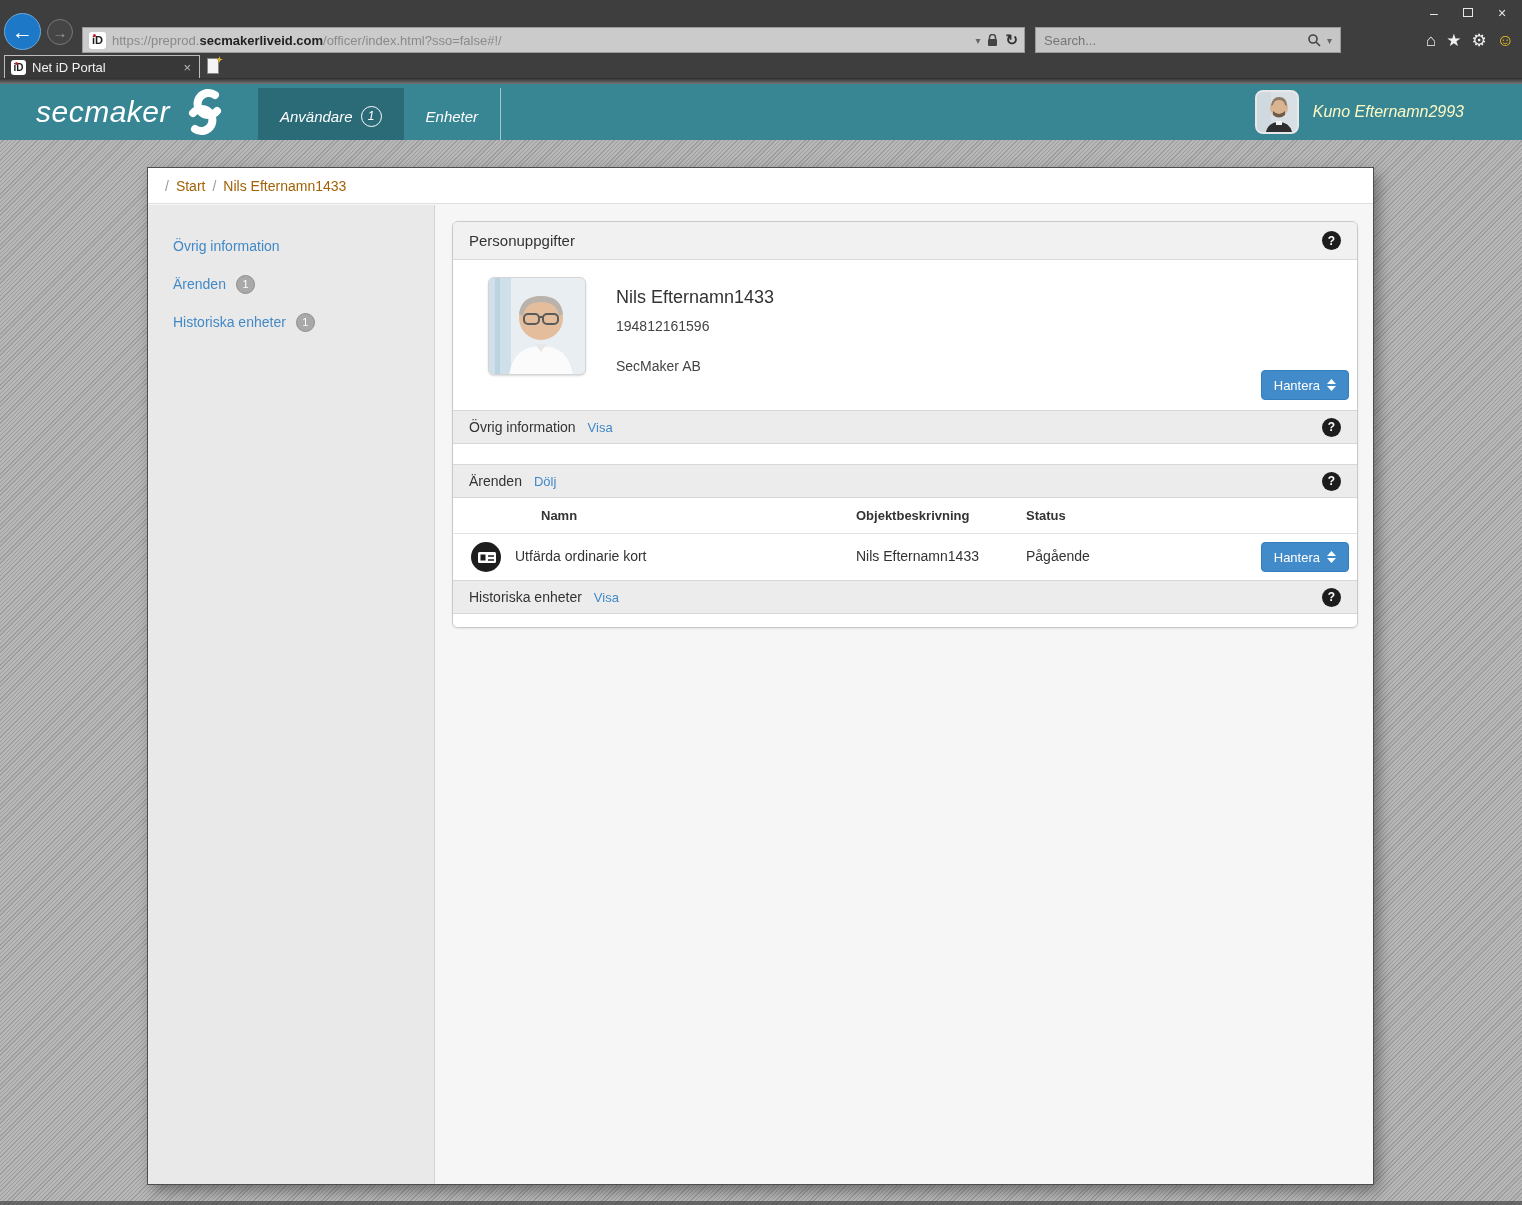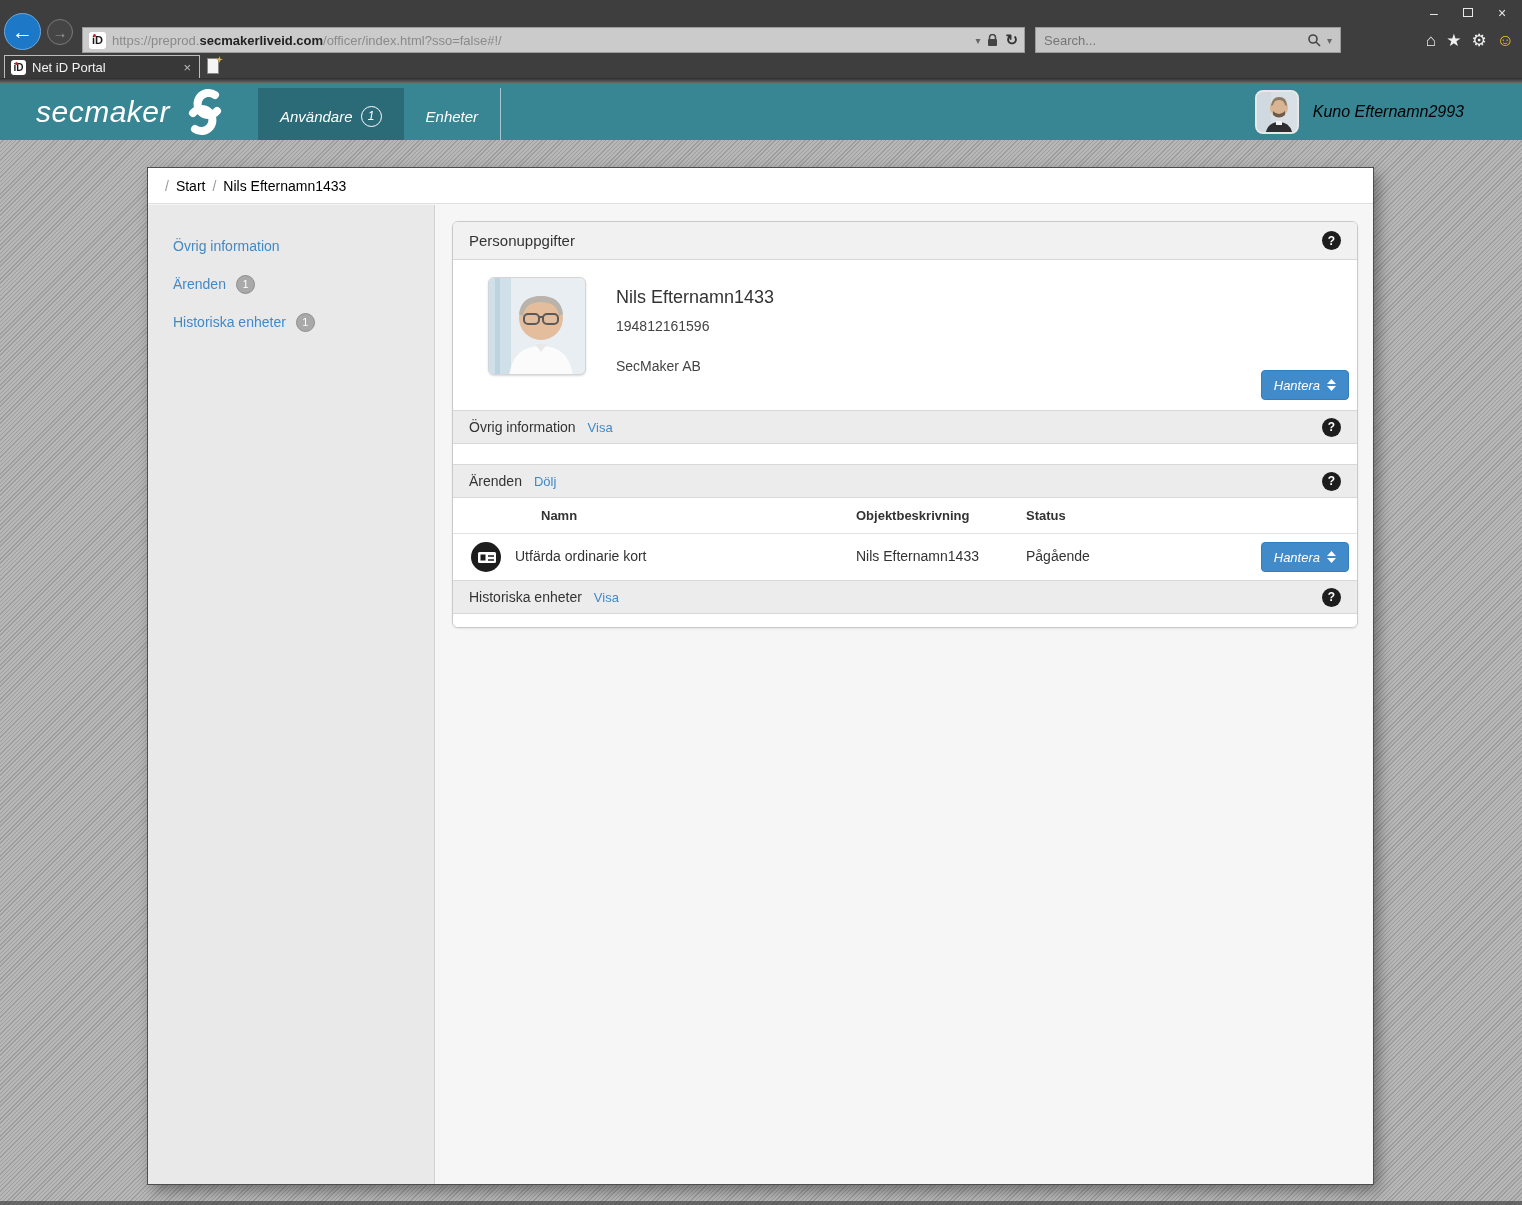--- a/index.html
+++ b/index.html
@@ -46,50 +46,50 @@
   .logo { position:absolute; left:36px; top:0; height:56px; display:flex; align-items:center; gap:12px; }
   .logotext { color:#fff; font-size:30px; letter-spacing:0.5px; font-weight:400; }
   .navtabs { position:absolute; left:258px; top:4px; height:56px; display:flex; }
   .navtab { height:56px; display:flex; align-items:center; justify-content:center; gap:8px; color:#fff; font-size:15px; padding:0 22px; position:relative; }
   .navtab.active { background:#2b6a77; }
   .navtab.active::after { content:""; position:absolute; left:0; bottom:0; width:100%; height:4px; background:#fff; }
   .navtab.divider-right { border-right:1px solid rgba(255,255,255,0.55); }
   .navbadge { width:21px; height:21px; border-radius:50%; border:1px solid #fff; font-size:12px; display:flex; align-items:center; justify-content:center; color:#fff; }
   .userarea { position:absolute; right:58px; top:0; height:56px; display:flex; align-items:center; gap:14px; }
   .useravatar { width:44px; height:44px; border-radius:8px; border:2px solid #e8e8e8; overflow:hidden; background:#d8dfe4; }
-  .username { color:#000000; font-size:16px; }
+  .username { color:#fef9c3; font-size:16px; }
 
   
   .desktop { position:absolute; left:0; top:140px; width:1522px; height:1065px;
     background:repeating-linear-gradient(135deg,#b7b7b7 0px,#b7b7b7 2px,#9d9d9d 2px,#9d9d9d 3px); }
   .desktop::after { content:""; position:absolute; left:0; bottom:0; width:100%; height:4px; background:rgba(40,40,40,0.55); }
 
   
   .window { position:absolute; left:148px; top:28px; width:1225px; height:1016px; background:#f6f6f6;
     box-shadow:0 0 0 1px #4e4e4e, 5px 6px 14px rgba(0,0,0,0.4); }
   .breadcrumb { position:absolute; left:0; top:0; width:100%; height:36px; background:#fff; border-bottom:1px solid #e0e0e0; display:flex; align-items:center; padding-left:17px; font-size:14px; gap:7px; }
   .breadcrumb .slash { color:#9a9a9a; }
-  .crumb { color:#000000; text-decoration:none; }
+  .crumb { color:#a16207; text-decoration:none; }
   .winbody { position:absolute; left:0; top:37px; width:100%; height:979px; display:flex; }
   .sidebar { width:287px; height:100%; background:#e9e9e9; border-right:1px solid #d2d2d2; padding-top:22px; }
   .sideitem { display:flex; align-items:center; gap:10px; padding:0 0 0 25px; height:38px; font-size:14px; }
   .sideitem a { color:#4189c7; text-decoration:none; }
   .graybadge { width:19px; height:19px; border-radius:50%; background:#a9a9a9; border:1px solid #8e8e8e; color:#fff; font-size:11px; display:flex; align-items:center; justify-content:center; }
   .main { flex:1; height:100%; background:#f6f6f6; position:relative; }
 
   
   .panel { position:absolute; left:17px; top:16px; width:906px; background:#fff; border:1px solid #c9c9c9; border-radius:6px; overflow:hidden; box-shadow:0 1px 2px rgba(0,0,0,0.08); }
   .panelheader { height:38px; background:#f1f1f1; border-bottom:1px solid #d8d8d8; display:flex; align-items:center; padding:0 16px; font-size:15px; color:#333; }
   .helpicon { margin-left:auto; width:19px; height:19px; border-radius:50%; background:#1d1d1d; color:#fff; font-size:12px; font-weight:bold; display:flex; align-items:center; justify-content:center; }
   .personrow { height:150px; position:relative; background:#fff; }
   .personphoto { position:absolute; left:35px; top:17px; width:98px; height:98px; border-radius:6px; border:1px solid #d5d5d5; overflow:hidden; background:#dfe7ec; box-shadow:0 1px 2px rgba(0,0,0,0.15); }
   .personname { position:absolute; left:163px; top:27px; font-size:18px; color:#333; }
   .personnum { position:absolute; left:163px; top:58px; font-size:14px; color:#444; }
   .personorg { position:absolute; left:163px; top:98px; font-size:14px; color:#444; }
-  .btn { background:#428bca; border:1px solid #357ebd; border-radius:4px; color:#fff; font-size:13px; height:30px; padding:0 12px; display:inline-flex; align-items:center; gap:7px; font-family:"Liberation Sans",sans-serif;font-style:italic; }
+  .btn { background:#428bca; border:1px solid #357ebd; border-radius:4px; color:#fff; font-size:13px; height:30px; padding:0 12px; display:inline-flex; align-items:center; gap:7px; font-family:"Liberation Sans",sans-serif; }
   .personrow .btn { position:absolute; right:8px; bottom:10px; }
   .sectionbar { height:34px; background:#ececec; border-top:1px solid #d8d8d8; border-bottom:1px solid #d8d8d8; display:flex; align-items:center; padding:0 16px; font-size:14px; color:#333; gap:12px; }
   .sectionbar a { color:#4189c7; text-decoration:none; font-size:13px; }
   .whitegap { height:20px; background:#fff; }
   .theadrow { height:36px; background:#fff; border-bottom:1px solid #e3e3e3; position:relative; font-size:13px; font-weight:bold; color:#333; }
   .theadrow .c1 { position:absolute; left:62px; top:10px;margin-left:26px; }
   .theadrow .c2 { position:absolute; left:403px; top:10px; }
   .theadrow .c3 { position:absolute; left:573px; top:10px; }
   .datarow { height:46px; background:#fff; position:relative; font-size:14px; color:#333; }
   .rowicon { position:absolute; left:18px; top:8px; width:30px; height:30px; }

